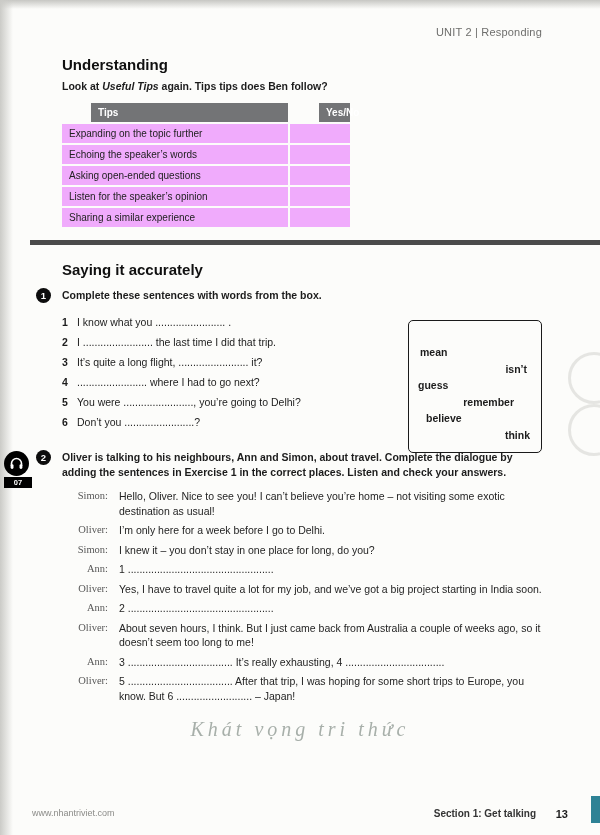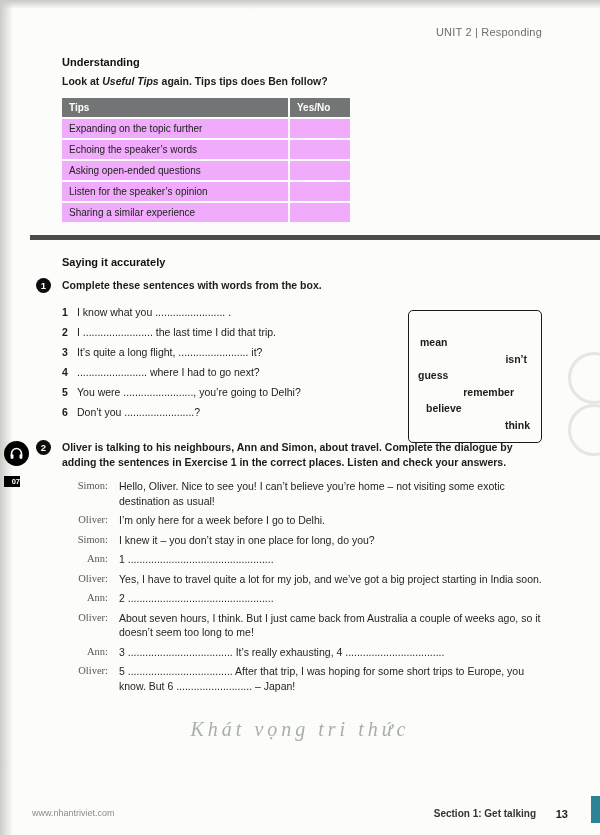--- a/index.html
+++ b/index.html
@@ -7,27 +7,27 @@
     position:relative;width:600px;height:835px;background:#fcfcfa;overflow:hidden;
     font-family:"Liberation Sans",sans-serif;color:#1c1c1c;margin:0 auto;
   }
   .edge-top{position:absolute;top:0;left:0;right:0;height:9px;
     background:linear-gradient(to bottom,#c7c7c3,rgba(252,252,250,0));pointer-events:none;}
   .edge-left{position:absolute;top:0;left:0;bottom:0;width:13px;
     background:linear-gradient(to right,#cbcbc7,rgba(252,252,250,0));pointer-events:none;}
   .unit-header{position:absolute;top:26px;right:58px;font-size:11px;color:#6e6e6c;letter-spacing:.2px;}
   .content{padding:56px 58px 0 62px;}
 
-  h2{margin:0 0 6px;font-size:11px;font-weight:bold;color:#101010;}
+  h2{margin:0 0 6px;font-size:15px;font-weight:bold;color:#101010;}
   .instr{font-size:10.5px;font-weight:bold;margin:0 0 9px;line-height:15px;}
   .instr em{font-style:italic;}
 
   .tips-table{width:288px;display:grid;grid-template-columns:1fr 60px;gap:2px;margin-top:2px;}
   .cell{background:#f0abfc;font-size:10px;padding:4px 7px 4px;color:#222;}
-  .th{background:#737476;color:#fff;font-weight:bold;}
+  .th{background:#737476;color:#fff;font-weight:bold;margin-left:29px;}
 
   .divider{height:5px;background:#4b4b4b;margin:13px -58px 16px -32px;}
 
   .saying-title{margin-bottom:10px;}
   .ex{position:relative;margin-bottom:18px;}
   .exnum{position:absolute;left:-26px;top:0;width:15px;height:15px;background:#0d0d0d;color:#fff;
     border-radius:50%;font-size:9.5px;font-weight:bold;display:flex;align-items:center;justify-content:center;}
 
   .ex1-body{position:relative;}
   .sentences{margin:5px 0 0;padding:0;list-style:none;width:352px;}
@@ -39,21 +39,21 @@
   .wb-line{white-space:nowrap;}
   .wb-0{text-align:left;padding-left:2px;}
   .wb-1{text-align:right;padding-right:5px;}
   .wb-2{text-align:left;}
   .wb-3{text-align:right;padding-right:18px;}
   .wb-4{text-align:left;padding-left:8px;}
   .wb-5{text-align:right;padding-right:2px;}
 
   .audio{position:absolute;left:-58px;top:1px;width:26px;}
   .audio-circle{width:25px;height:25px;border-radius:50%;background:#000;display:flex;align-items:center;justify-content:center;}
-  .audio-num{background:#000;color:#fff;font-size:7.5px;font-weight:bold;width:16px;text-align:right;padding:1px 0;margin-top:10px;}
+  .audio-num{background:#000;color:#fff;font-size:7.5px;font-weight:bold;width:28px;text-align:center;padding:1px 0;margin-top:1px;}
 
   .dialogue{margin-top:6px;}
   .drow{display:flex;margin-bottom:5px;font-size:10.5px;line-height:14.5px;}
   .speaker{width:46px;flex-shrink:0;text-align:right;margin-right:11px;color:#575757;font-family:Liberation Serif, serif;}
   .dtext{flex:1;color:#242424;}
 
   .stamp{position:absolute;right:-20px;width:46px;height:46px;border:3px solid #e2e2df;border-radius:50%;opacity:.9;}
   .stamp-1{top:352px;}
   .stamp-2{top:404px;}
 

